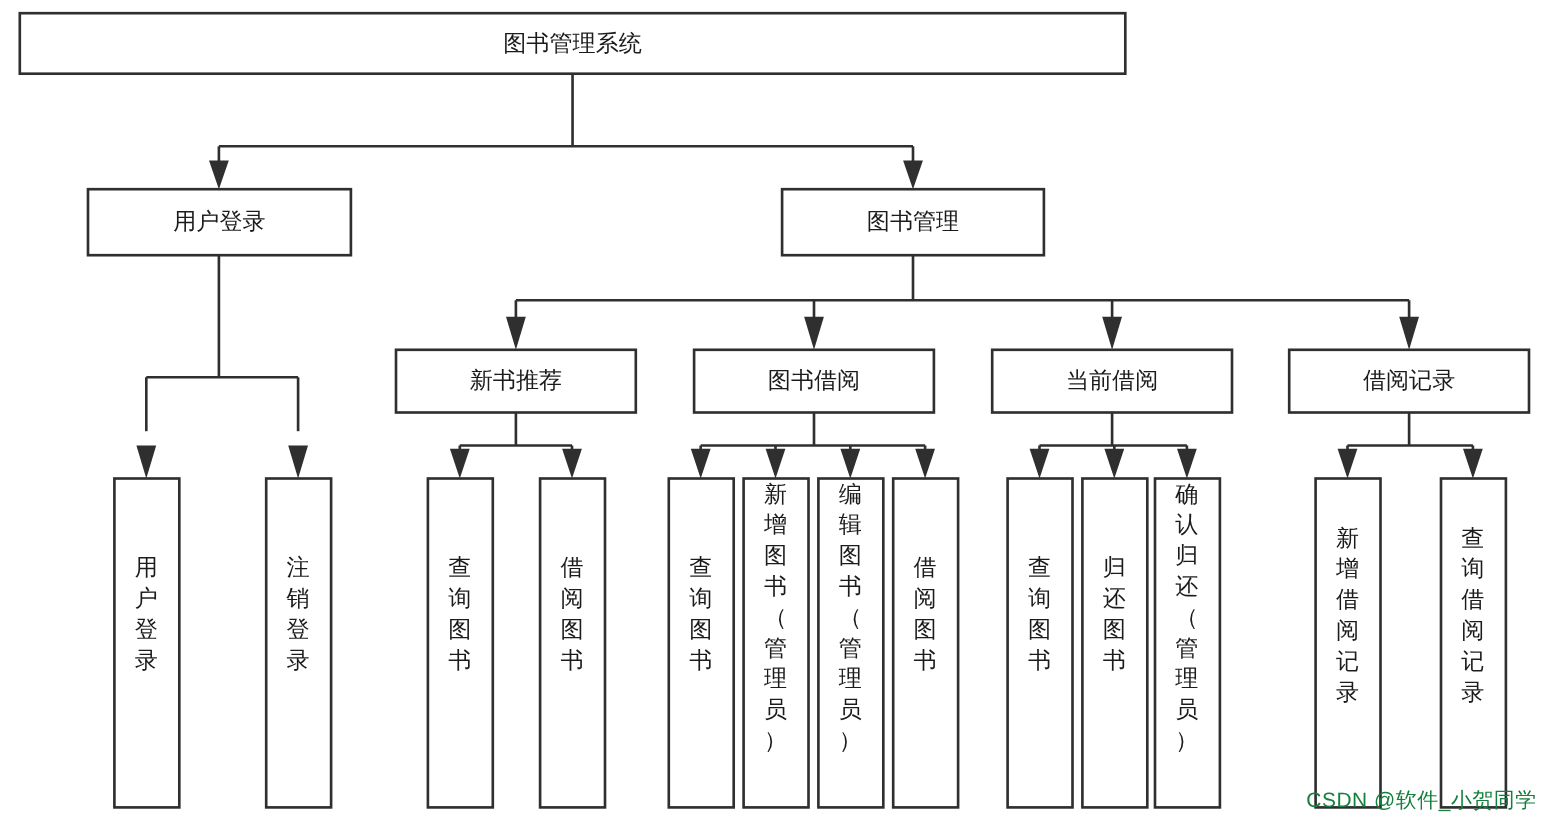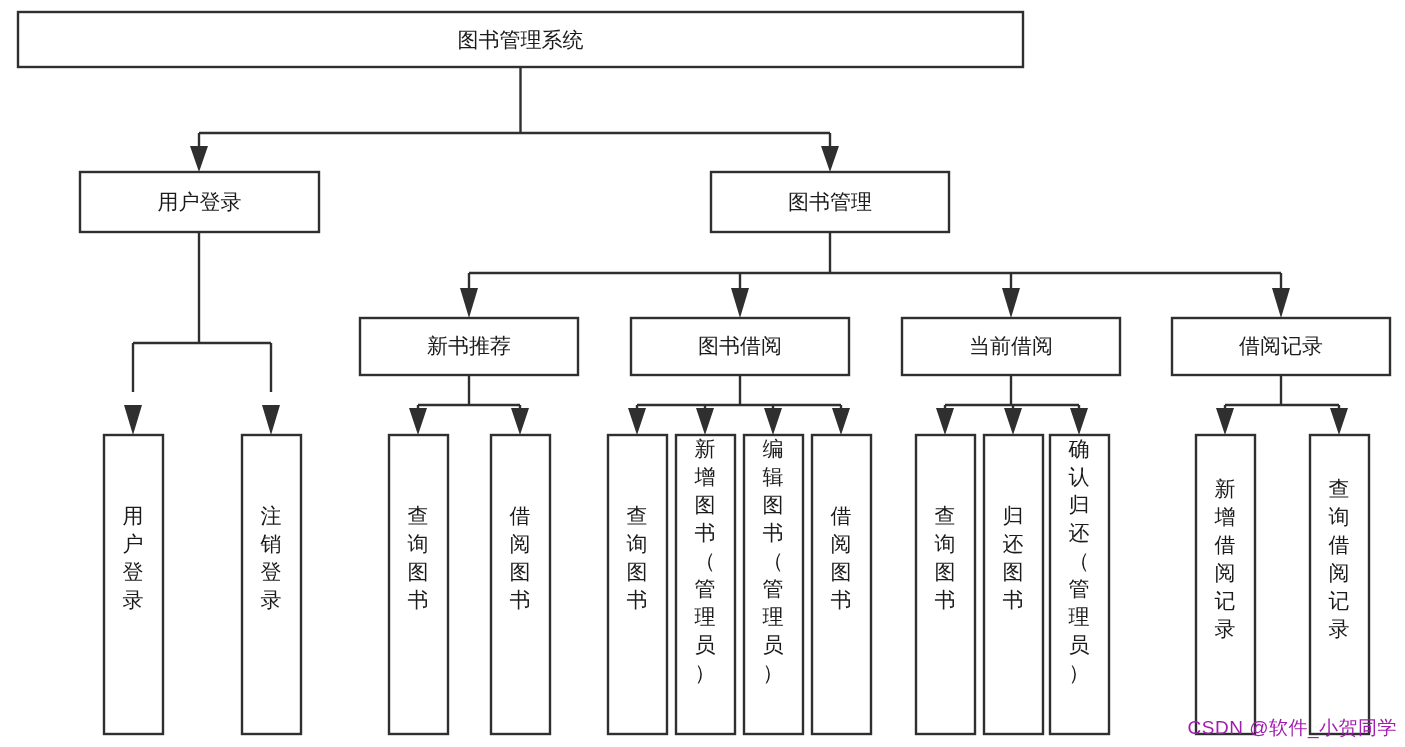--- a/index.html
+++ b/index.html
@@ -53,21 +53,21 @@
     font-size: 21px;
     fill: #1b1b1b;
     text-anchor: middle;
   }
   .watermark {
     position: absolute;
     right: 8px;
     bottom: 6px;
     font-family: "Liberation Sans", "DejaVu Sans", sans-serif;
     font-size: 19px;
-    color: #a21caf;
+    color: #15803d;
     letter-spacing: 0.5px;
     white-space: nowrap;
     user-select: none;
     text-align: right;
   }
 </style>
 </head>
 <body>
 
 <div id="diagram-root">

